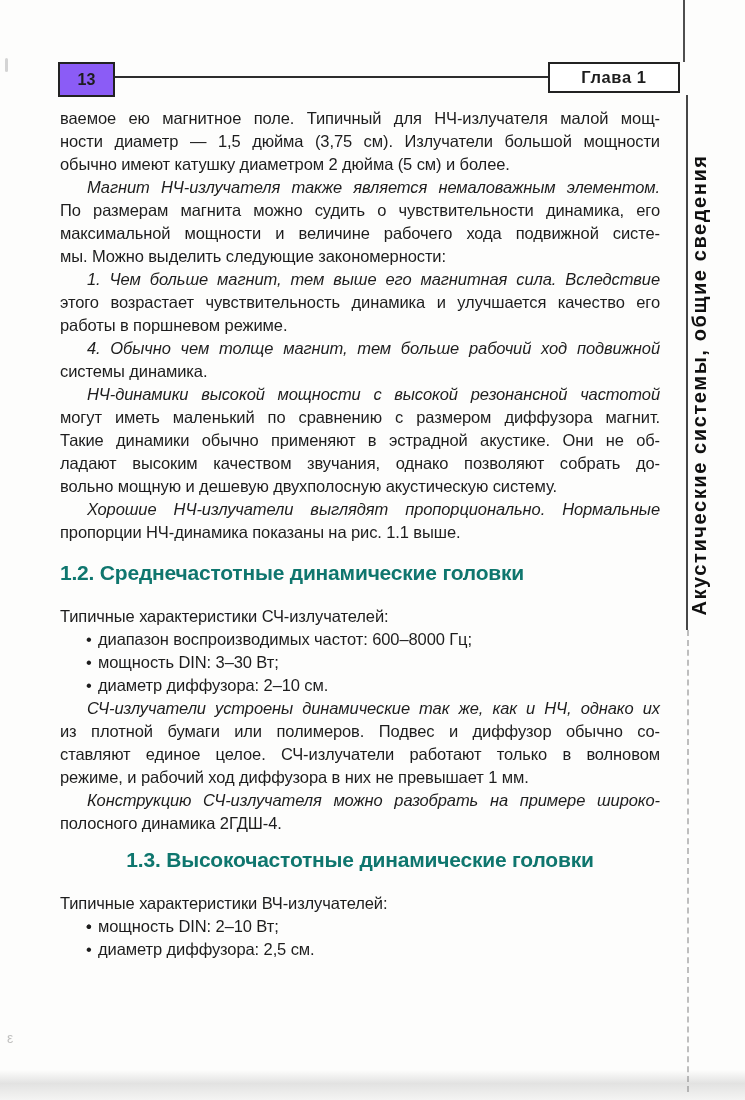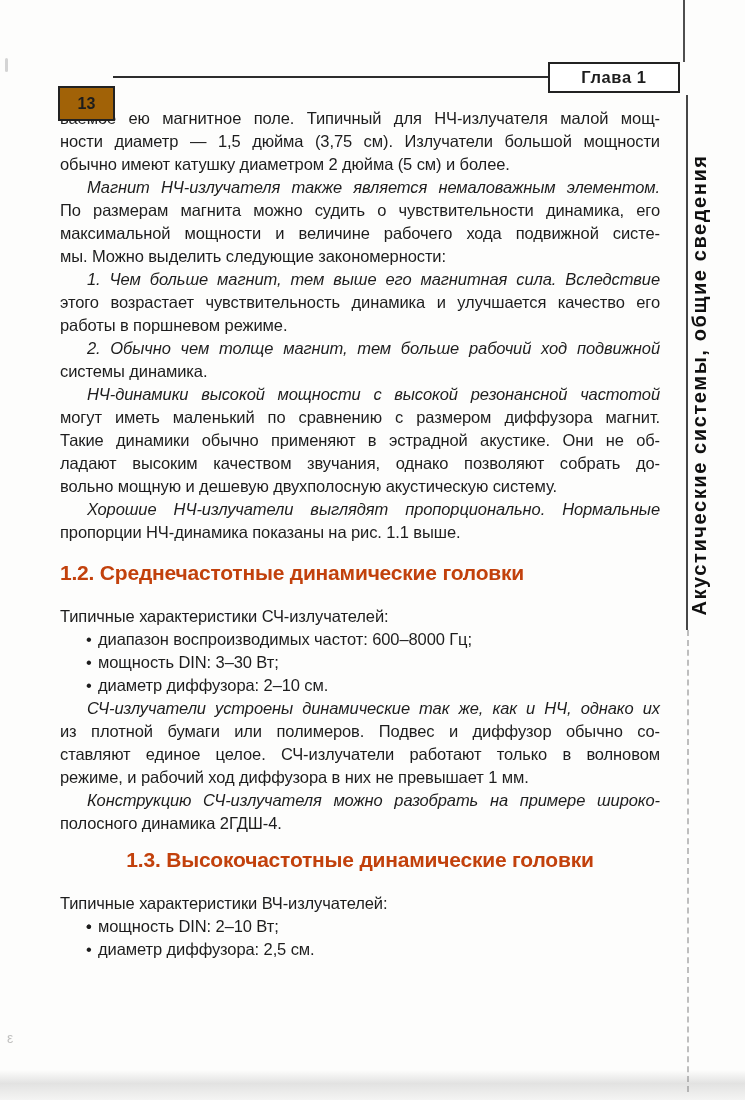--- a/index.html
+++ b/index.html
@@ -7,37 +7,37 @@
     position:relative;width:745px;height:1100px;background:#fdfdfc;overflow:hidden;
     font-family:"Liberation Sans","DejaVu Sans",sans-serif;color:#1d1d1d;
   }
   
   .vline-top{position:absolute;left:683px;top:0;width:2px;height:62px;background:#4f4f4f;}
   .vline-mid{position:absolute;left:686px;top:95px;width:2px;height:535px;background:#474747;}
   .vline-bottom{position:absolute;left:687px;top:630px;height:462px;width:0;border-left:2px dashed #9d9d9d;opacity:.65;}
   
   .hrule{position:absolute;left:113px;top:76px;width:459px;height:2px;background:#2d2d2d;}
   .pagenum-box{
-    position:absolute;left:58px;top:62px;width:53px;height:31px;border:2px solid #222;background:#a16207;
-    display:flex;align-items:center;justify-content:center;font-weight:bold;font-size:16px;margin-top:24px;
+    position:absolute;left:58px;top:62px;width:53px;height:31px;border:2px solid #222;background:#8b5cf6;
+    display:flex;align-items:center;justify-content:center;font-weight:bold;font-size:16px;
   }
   .chapter-box{
     position:absolute;left:548px;top:62px;width:128px;height:27px;border:2px solid #222;background:#fff;
     display:flex;align-items:center;justify-content:center;font-weight:bold;font-size:16.5px;letter-spacing:.6px;
   }
   .sidebar-title{
     position:absolute;left:688px;top:625px;transform:rotate(-90deg);transform-origin:0 0;
     width:480px;height:24px;font-weight:bold;font-size:20px;letter-spacing:1.6px;white-space:nowrap;color:#101010;
     text-align:center;
   }
   .content{position:absolute;left:60px;top:107px;width:600px;font-size:16.5px;line-height:23px;letter-spacing:-0.1px;}
   .line{text-align:justify;}
   .line.j{text-align-last:justify;}
   .line.first-indent{text-indent:27px;font-style:italic;}
-  h2.sec{font-size:21px;line-height:26px;font-weight:bold;margin:16px 0 19px;letter-spacing:-0.2px;color:#c2410c;}
+  h2.sec{font-size:21px;line-height:26px;font-weight:bold;margin:16px 0 19px;letter-spacing:-0.2px;color:#0f766e;}
   h2.sec.second{margin-top:12px;text-align:center;}
   .bullet{position:relative;padding-left:38px;text-align:left;}
   .bullet .dot{position:absolute;left:26px;top:0;}
   .bottom-band{
     position:absolute;left:0;top:1070px;width:745px;height:30px;
     background:linear-gradient(to bottom, rgba(120,120,120,0) 0%, rgba(120,120,120,0.20) 45%, rgba(140,140,140,0.08) 100%);
   }
   .speck-1{position:absolute;left:5px;top:58px;width:3px;height:14px;background:rgba(120,120,120,.30);border-radius:2px;}
   .speck-2{position:absolute;left:7px;top:1030px;color:rgba(120,120,120,.45);font-size:14px;}
 </style>
@@ -55,21 +55,21 @@
       <div class="line j">ваемое ею магнитное поле. Типичный для НЧ-излучателя малой мощ-</div>
       <div class="line j">ности диаметр — 1,5 дюйма (3,75 см). Излучатели большой мощности</div>
       <div class="line">обычно имеют катушку диаметром 2 дюйма (5 см) и более.</div>
       <div class="line j first-indent">Магнит НЧ-излучателя также является немаловажным элементом.</div>
       <div class="line j">По размерам магнита можно судить о чувствительности динамика, его</div>
       <div class="line j">максимальной мощности и величине рабочего хода подвижной систе-</div>
       <div class="line">мы. Можно выделить следующие закономерности:</div>
       <div class="line j first-indent">1. Чем больше магнит, тем выше его магнитная сила. Вследствие</div>
       <div class="line j">этого возрастает чувствительность динамика и улучшается качество его</div>
       <div class="line">работы в поршневом режиме.</div>
-      <div class="line j first-indent">2. Обычно чем толще магнит, тем больше рабочий ход подвижной</div>
+      <div class="line j first-indent">4. Обычно чем толще магнит, тем больше рабочий ход подвижной</div>
       <div class="line">системы динамика.</div>
       <div class="line j first-indent">НЧ-динамики высокой мощности с высокой резонансной частотой</div>
       <div class="line j">могут иметь маленький по сравнению с размером диффузора магнит.</div>
       <div class="line j">Такие динамики обычно применяют в эстрадной акустике. Они не об-</div>
       <div class="line j">ладают высоким качеством звучания, однако позволяют собрать до-</div>
       <div class="line">вольно мощную и дешевую двухполосную акустическую систему.</div>
       <div class="line j first-indent">Хорошие НЧ-излучатели выглядят пропорционально. Нормальные</div>
       <div class="line">пропорции НЧ-динамика показаны на рис. 1.1 выше.</div>
       <h2 class="sec">1.2. Среднечастотные динамические головки</h2>
       <div class="line">Типичные характеристики СЧ-излучателей:</div>

